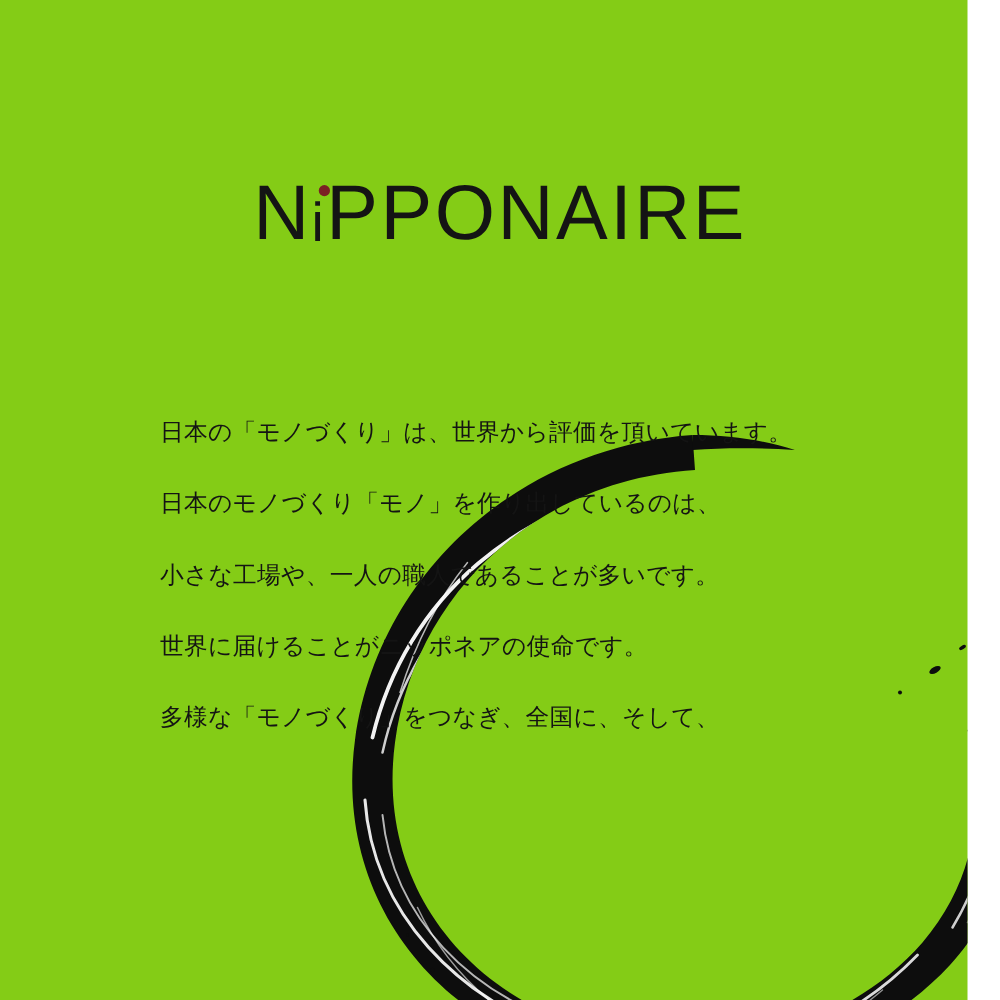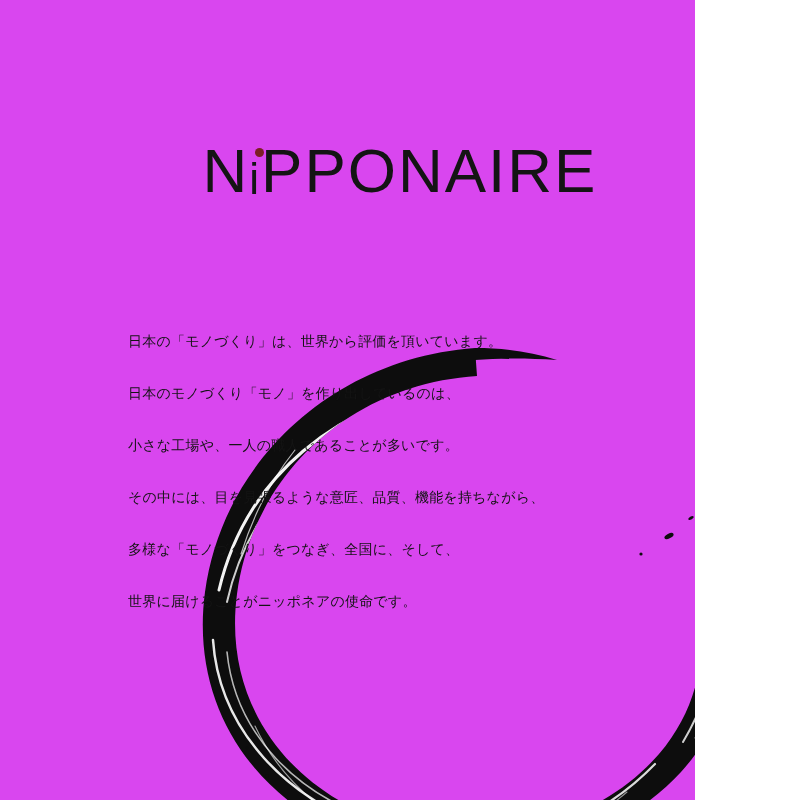--- a/index.html
+++ b/index.html
@@ -10,23 +10,23 @@
     width: 800px;
     height: 800px;
     background: #ffffff;
     font-family: "Liberation Sans", sans-serif;
     color: #1a1a1a;
     overflow: hidden;
   }
 
   .page {
     position: relative;
-    width: 695px;
+    width: 774px;
     height: 800px;
-    background: #d946ef;
+    background: #84cc16;
     overflow: hidden;
   }
 
   
   .brush-art {
     position: absolute;
     right: -40px;
     bottom: -60px;
     width: 560px;
     height: 520px;
@@ -87,21 +87,21 @@
 
   
   .copy-block {
     position: absolute;
     top: 308px;
     left: 128px;
     width: 600px;
   }
   .copy-line {
     font-family: "DejaVu Sans", sans-serif;
-    font-size: 14px;
+    font-size: 19px;
     line-height: 38px;
     color: #141414;
     letter-spacing: 0.2px;
     white-space: nowrap;
   }
 </style>
 </head>
 <body>
 
 <div class="page">
@@ -160,18 +160,17 @@
     <div class="logo-wordmark">
       <span class="lead-n">N</span><span class="small-i">i</span><span>PPONAIRE</span>
       <span class="logo-dot"></span>
     </div>
   </div>
 
   <div class="copy-block">
     <p class="copy-line">日本の「モノづくり」は、世界から評価を頂いています。</p>
     <p class="copy-line">日本のモノづくり「モノ」を作り出しているのは、</p>
     <p class="copy-line">小さな工場や、一人の職人であることが多いです。</p>
-    <p class="copy-line">その中には、目を見張るような意匠、品質、機能を持ちながら、</p>
+    <p class="copy-line">世界に届けることがニッポネアの使命です。</p>
     <p class="copy-line">多様な「モノづくり」をつなぎ、全国に、そして、</p>
-    <p class="copy-line">世界に届けることがニッポネアの使命です。</p>
   </div>
 
 </div>
 
 </body></html>

